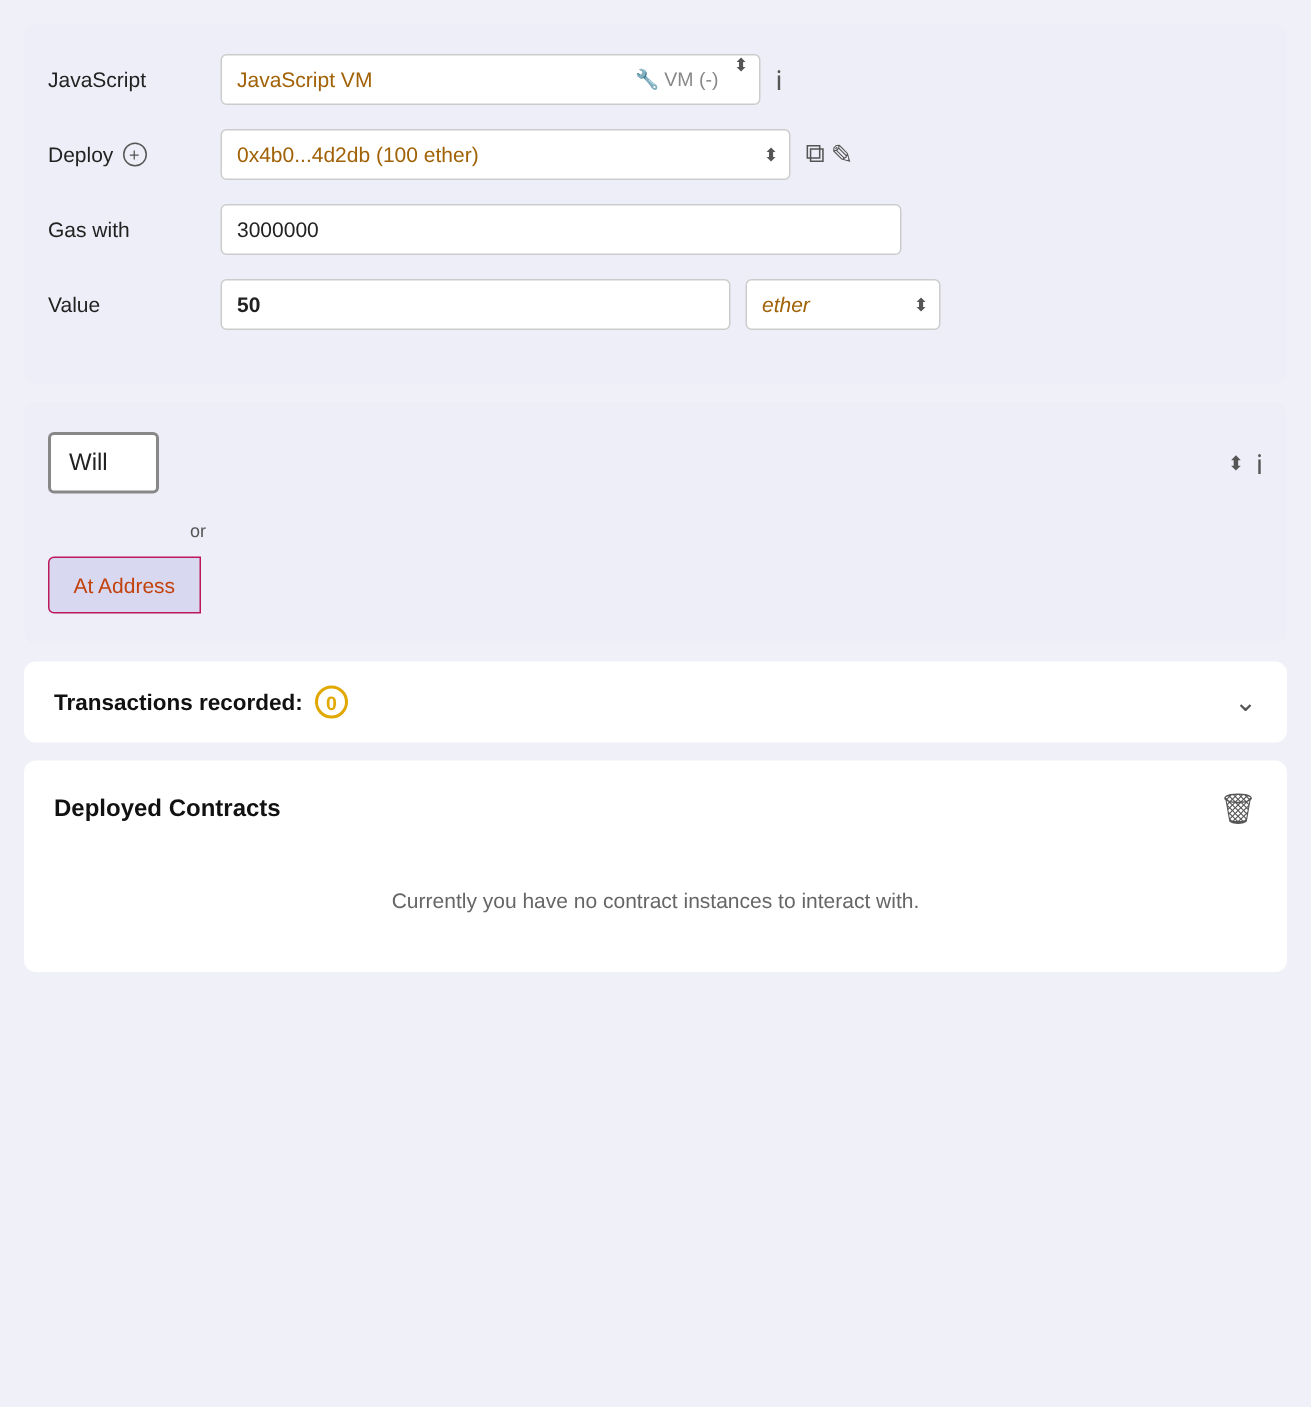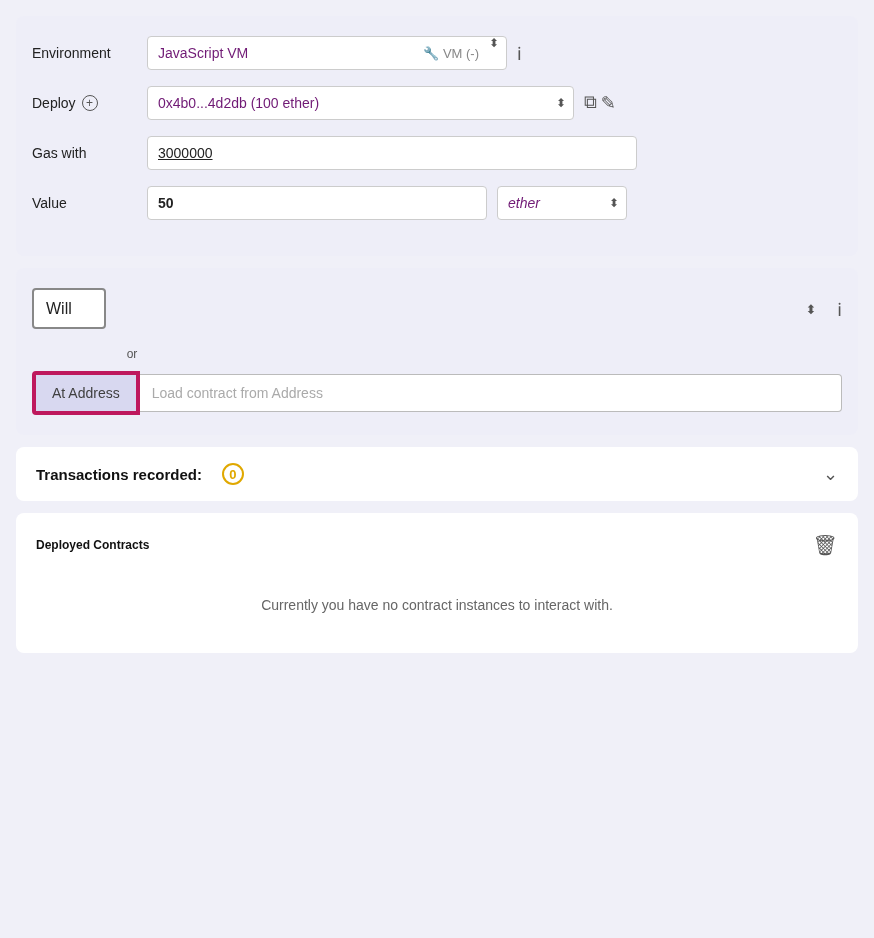--- a/index.html
+++ b/index.html
@@ -64,58 +64,57 @@
     }
 
     .form-select {
       appearance: none;
       -webkit-appearance: none;
       background: #fff;
       border: 1px solid #ccc;
       border-radius: 4px;
       padding: 8px 32px 8px 10px;
       font-size: 14px;
-      color: #701a75;
+      color: #a16207;
       cursor: pointer;
     }
 
     .select-arrow {
       position: absolute;
       right: 8px;
       pointer-events: none;
       font-size: 12px;
       color: #555;
     }
 
     .environment-select {
       width: 360px;
     }
 
     .account-select {
-      width: 427px;
+      width: 380px;
     }
 
     .info-icon {
       font-size: 18px;
       color: #555;
       cursor: pointer;
     }
 
     .form-input {
       background: #fff;
       border: 1px solid #ccc;
       border-radius: 4px;
       padding: 8px 10px;
       font-size: 14px;
       color: #222;
     }
 
     .gas-input {
-      width: 490px;
-      text-decoration: underline;
+      width: 454px;
     }
 
     .value-input {
       width: 340px;
       font-weight: bold;
     }
 
     .value-unit-select {
       width: 130px;
       font-style: italic;
@@ -147,21 +146,21 @@
     .deploy-panel {
       background: #eeeef8;
       border-radius: 8px;
       padding: 20px 16px;
       margin-bottom: 12px;
     }
 
     .contract-select-row {
       display: flex;
       align-items: center;
-      gap: 13px;
+      gap: 0;
       margin-bottom: 18px;
     }
 
     .contract-select {
       flex: 1;
       appearance: none;
       -webkit-appearance: none;
       background: #fff;
       border: 2px solid #888;
       border-radius: 4px;
@@ -209,25 +208,25 @@
 
     .at-address-row {
       display: flex;
       align-items: center;
       gap: 0;
       width: 100%;
     }
 
     .at-address-btn {
       background: #d8d8f0;
-      border: 4px solid #be185d;
+      border: 1px solid #be185d;
       border-radius: 4px 0 0 4px;
       padding: 10px 16px;
       font-size: 14px;
-      color: #404040;
+      color: #c2410c;
       cursor: pointer;
       white-space: nowrap;
     }
 
     .at-address-input {
       flex: 1;
       background: #fff;
       border: 1px solid #bbb;
       border-left: none;
       border-radius: 0 4px 4px 0;
@@ -251,21 +250,21 @@
       justify-content: space-between;
       cursor: pointer;
     }
 
     .transactions-title {
       font-size: 15px;
       font-weight: 700;
       color: #111;
       display: flex;
       align-items: center;
-      gap: 20px;
+      gap: 8px;
     }
 
     .transactions-badge {
       display: inline-flex;
       align-items: center;
       justify-content: center;
       width: 22px;
       height: 22px;
       border: 2px solid #e0a800;
       border-radius: 50%;
@@ -287,21 +286,21 @@
     }
 
     .deployed-header {
       display: flex;
       align-items: center;
       justify-content: space-between;
       margin-bottom: 20px;
     }
 
     .deployed-title {
-      font-size: 12px;
+      font-size: 16px;
       font-weight: 700;
       color: #111;
     }
 
     .trash-icon {
       font-size: 20px;
       color: #555;
       cursor: pointer;
     }
 
@@ -322,21 +321,21 @@
       color: #555;
       cursor: pointer;
     }
   </style>
 </head>
 <body>
 
 <div class="panel">
 
   <div class="form-row">
-    <label class="form-label">Environment</label>
+    <label class="form-label">JavaScript</label>
     <div class="env-select-container select-wrapper">
       <select class="form-select environment-select">
         <option>JavaScript VM</option>
         <option>Injected Web3</option>
         <option>Web3 Provider</option>
       </select>
       <div class="env-vm-text">
         <span>🔧</span>
         <span>VM (-)</span>
       </div>
@@ -393,21 +392,20 @@
       <span class="contract-select-arrow">⬍</span>
     </div>
     <span class="info-icon">ℹ</span>
   </div>
 
 
   <div class="or-text">or</div>
 
   <div class="at-address-row">
     <button class="at-address-btn">At Address</button>
-    <input type="text" class="at-address-input" placeholder="Load contract from Address" style="">
   </div>
 
 </div>
 
 <div class="transactions-panel">
   <div class="transactions-title">
     <span>Transactions recorded:</span>
     <span class="transactions-badge">0</span>
   </div>
   <span class="chevron-icon">⌄</span>

